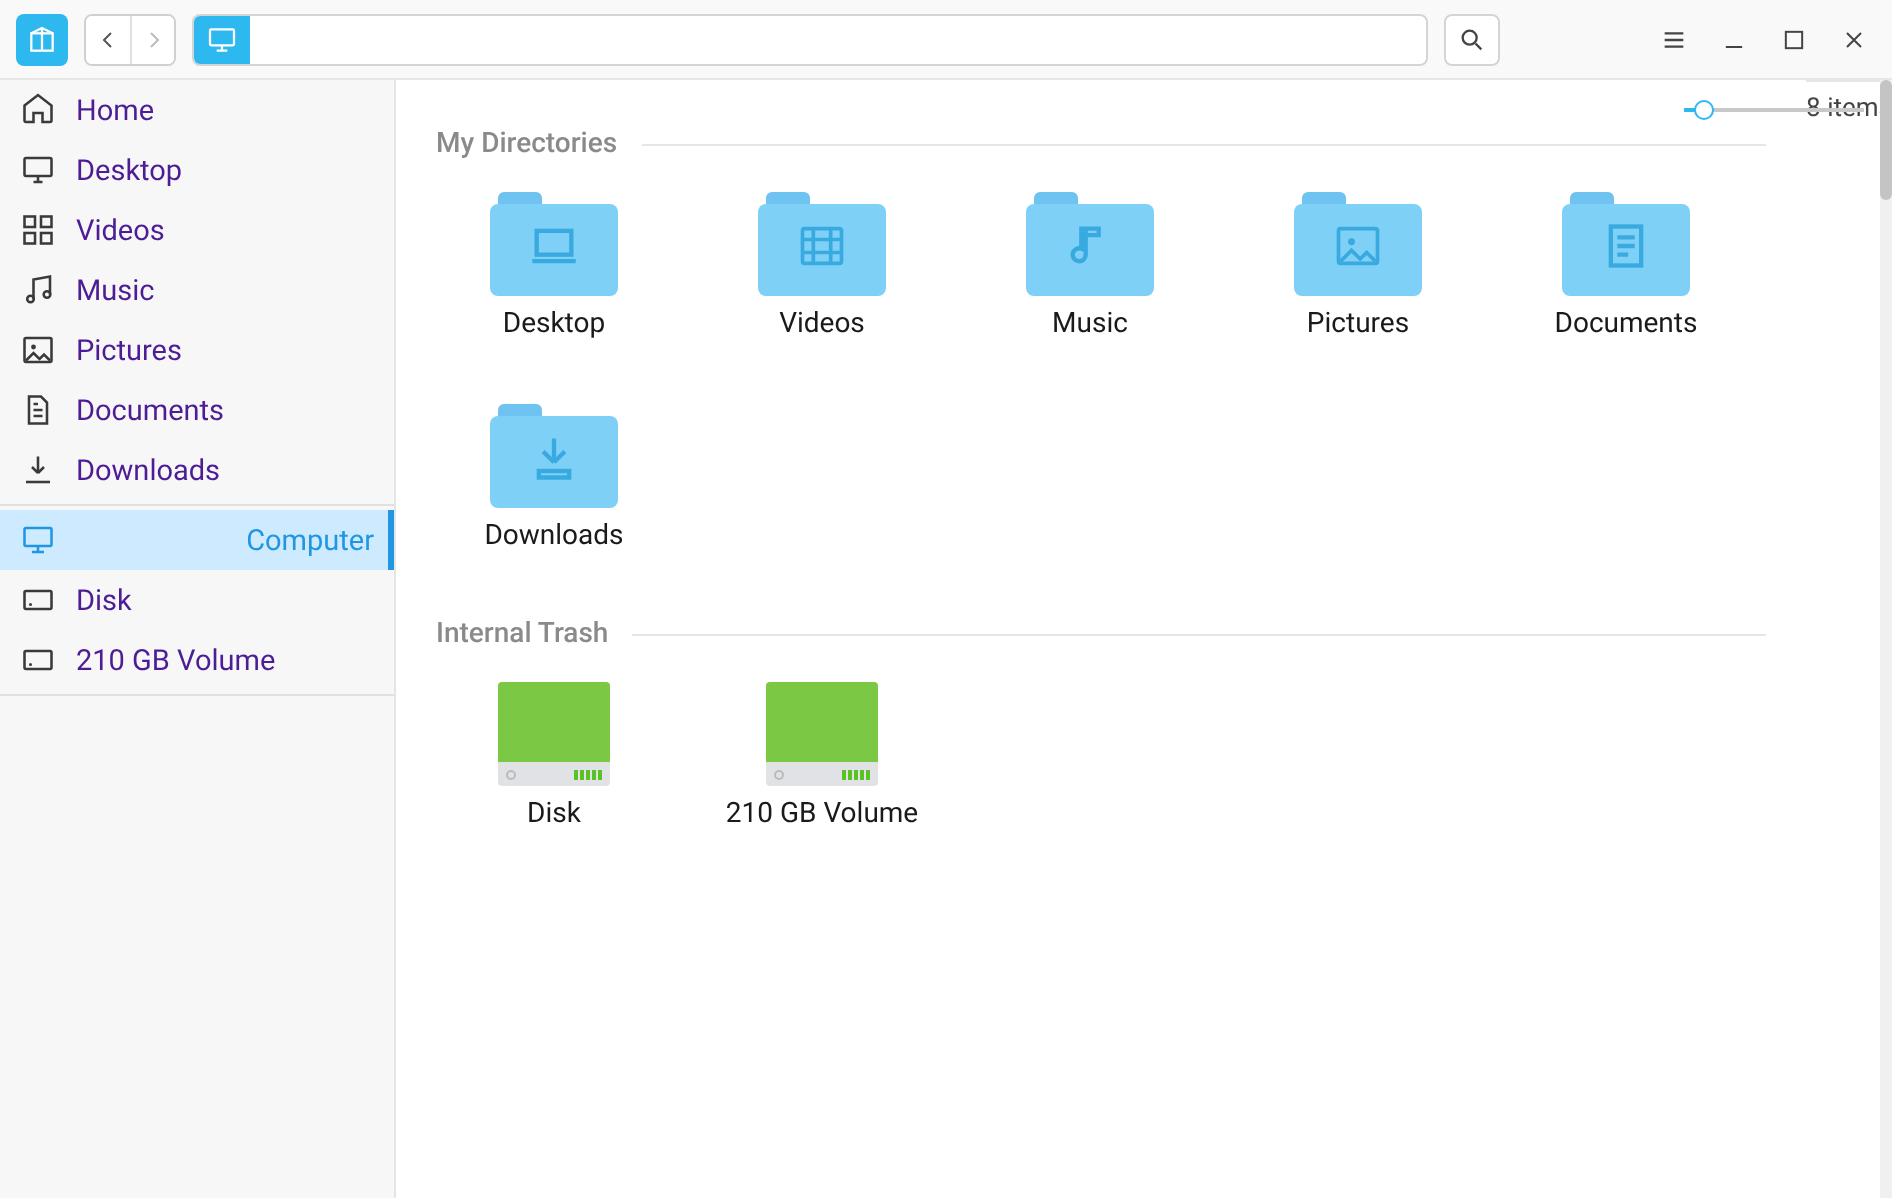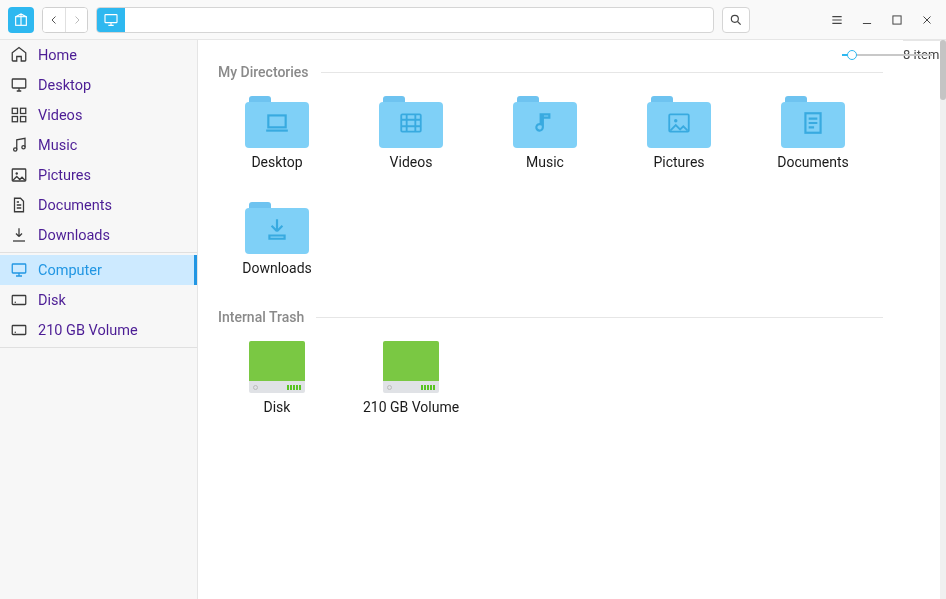--- a/index.html
+++ b/index.html
@@ -16,21 +16,21 @@
   .path-segment { height: 100%; display: flex; align-items: center; padding: 0 6px; gap: 4px; }
   .path-segment.active { background: #2eb8f0; color: #fff; }
   .cat-icon { display: flex; align-items: center; justify-content: center; }
   .search-btn { width: 28px; height: 26px; border: 1px solid #d5d5d5; border-radius: 4px; background: #fff; display: flex; align-items: center; justify-content: center; cursor: pointer; }
   .title-spacer { width: 60px; }
   .menu-btn, .win-btn { width: 22px; height: 22px; display: flex; align-items: center; justify-content: center; background: none; border: none; cursor: pointer; }
   
   .body { display: flex; flex: 1; min-height: 0; }
   .sidebar { width: 198px; background: #f7f7f7; border-right: 1px solid #e5e5e5; overflow-y: auto; }
   .side-item { display: flex; align-items: center; height: 30px; padding: 0 10px; gap: 10px; cursor: pointer; font-size: 14.5px; color: #4c1d95; position: relative; }
-  .side-item.selected { background: #cdeaff; color: #2196e3; }
+  .side-item.selected { background: #cdeaff; color: #2196e3; justify-content: space-between; }
   .side-item.selected::after { content: ""; position: absolute; right: 0; top: 0; bottom: 0; width: 3px; background: #2196e3; }
   .side-sep { height: 1px; background: #e0e0e0; margin: 2px 0; }
   .side-icon { width: 18px; height: 18px; display: flex; align-items: center; justify-content: center; flex-shrink: 0; }
   
   .content { flex: 1; display: flex; flex-direction: row; background: #fff; overflow: hidden; }
   .scroll { flex: 1; overflow-y: auto; padding: 18px 20px 10px 20px; }
   .section-head { display: flex; align-items: center; gap: 12px; margin-bottom: 16px; margin-top: 6px; }
   .section-title { font-size: 14px; color: #8a8a8a; font-weight: 500; }
   .section-line { flex: 1; height: 1px; background: #e6e6e6; }
   .grid { display: flex; flex-wrap: wrap; gap: 30px 16px; }

